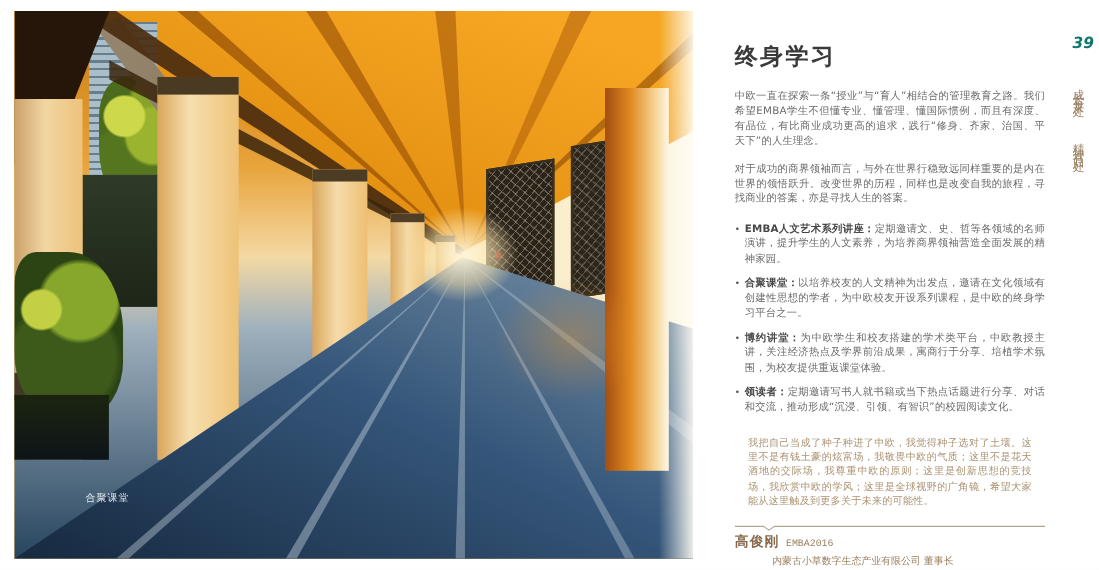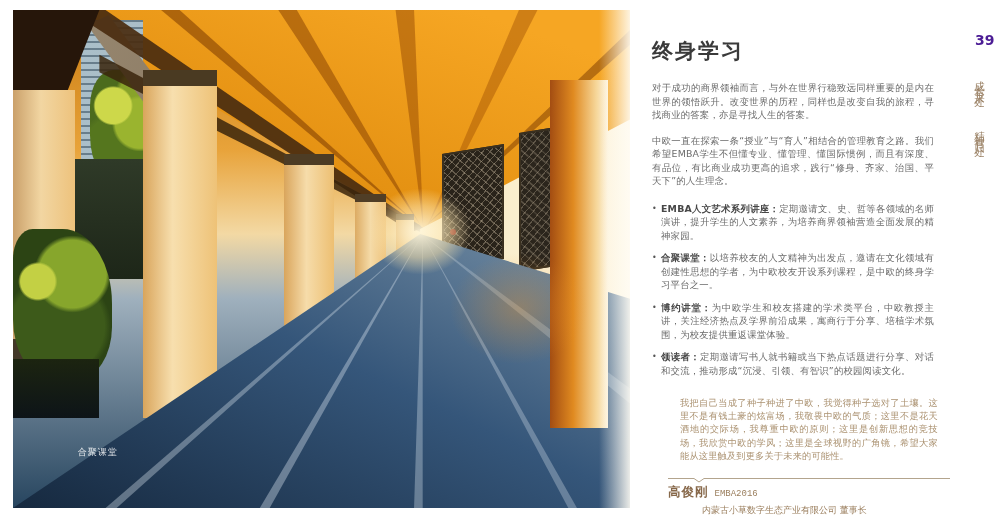--- a/index.html
+++ b/index.html
@@ -73,38 +73,38 @@
   .ph-fline5{inset:0;clip-path:polygon(100% 76%,100% 79%,66.6% 45.4%);background:rgba(205,218,228,.3);}
   .ph-glow{left:55%;top:33%;width:22%;height:23%;
     background:radial-gradient(ellipse closest-side,rgba(255,246,218,.95) 0%,rgba(252,228,172,.55) 45%,rgba(0,0,0,0) 75%);}
   .ph-dapple{left:66%;top:44%;width:32%;height:32%;
     background:radial-gradient(ellipse closest-side,rgba(240,150,40,.35),rgba(0,0,0,0) 70%);}
   .ph-brightedge{right:0;top:0;width:5%;height:100%;
     background:linear-gradient(90deg,rgba(255,255,255,0),rgba(255,252,244,.9));}
   .ph-caption{left:10.5%;top:87.6%;font-size:9px;letter-spacing:1px;color:rgba(255,255,255,.88);}
 
   
-  .article{position:absolute;left:652px;top:40px;width:282px;color:#6b6b6b;}
+  .article{position:absolute;left:668px;top:40px;width:282px;color:#6b6b6b;}
   .article h1{margin:0 0 19px 0;font-size:21px;line-height:1.05;letter-spacing:2px;color:#3a3a3a;font-weight:bold;}
   .article p.body{margin:0 0 12px 0;font-size:9.4px;line-height:13.5px;text-align:justify;letter-spacing:.2px;}
   .bullets{margin:14px 0 0 0;padding:0;list-style:none;}
   .bullets li{display:flex;margin:0 0 9px 0;}
   .bullets .dot{width:9px;flex:none;font-size:8px;line-height:13.5px;color:#555;}
   .bullets .content{flex:1;font-size:9.4px;line-height:13.5px;text-align:justify;letter-spacing:.2px;}
   .bullets .label{font-weight:bold;color:#474747;}
   .quote-section{position:absolute;left:668px;top:384px;width:282px;}
   .quote-section p.quote{margin:12px;font-size:9.2px;line-height:13.2px;text-align:justify;color:#ab9271;letter-spacing:.2px;}
   .divider{display:block;margin:3px 0 1px 0;}
   .author-row{display:flex;align-items:baseline;text-align:right;}
   .author-name{font-size:12.5px;font-weight:bold;color:#87684a;letter-spacing:1px;}
   .author-class{font-size:9px;color:#9b7f5e;margin-left:6px;font-family:Liberation Mono, monospace;}
   .author-title{font-size:9px;color:#9b7f5e;margin-top:3px;margin-left:34px;}
 
   
-  .page-num{position:absolute;left:975px;top:32px;font-size:14px;font-weight:bold;color:#4c1d95;}
+  .page-num{position:absolute;left:975px;top:32px;font-size:14px;font-weight:bold;color:#0f766e;font-style:italic;}
   .slogan{position:absolute;left:973px;top:72px;writing-mode:vertical-rl;text-orientation:upright;
           font-size:10.5px;color:#9a8165;letter-spacing:4px;}
   .slogan .seg2{margin-top:14px;}
 </style>
 </head>
 <body>
 
 <div class="spread">
 
   <div class="photo">
@@ -146,22 +146,22 @@
     <div class="ph-fline5"></div>
     <div class="ph-rcol"></div>
     <div class="ph-glow"></div>
     <div class="ph-dapple"></div>
     <div class="ph-brightedge"></div>
     <div class="ph-caption">合聚课堂</div>
   </div>
 
   <div class="article">
     <h1>终身学习</h1>
+    <p class="body">中欧一直在探索一条“授业”与“育人”相结合的管理教育之路。我们希望EMBA学生不但懂专业、懂管理、懂国际惯例，而且有深度、有品位，有比商业成功更高的追求，践行“修身、齐家、治国、平天下”的人生理念。</p>
     <p class="body">对于成功的商界领袖而言，与外在世界行稳致远同样重要的是内在世界的领悟跃升。改变世界的历程，同样也是改变自我的旅程，寻找商业的答案，亦是寻找人生的答案。</p>
-    <p class="body">中欧一直在探索一条“授业”与“育人”相结合的管理教育之路。我们希望EMBA学生不但懂专业、懂管理、懂国际惯例，而且有深度、有品位，有比商业成功更高的追求，践行“修身、齐家、治国、平天下”的人生理念。</p>
     <ul class="bullets">
       <li>
         <span class="dot">•</span>
         <span class="content"><span class="label">EMBA人文艺术系列讲座：</span><span>定期邀请文、史、哲等各领域的名师演讲，提升学生的人文素养，为培养商界领袖营造全面发展的精神家园。</span></span>
       </li>
       <li>
         <span class="dot">•</span>
         <span class="content"><span class="label">合聚课堂：</span><span>以培养校友的人文精神为出发点，邀请在文化领域有创建性思想的学者，为中欧校友开设系列课程，是中欧的终身学习平台之一。</span></span>
       </li>
       <li>

